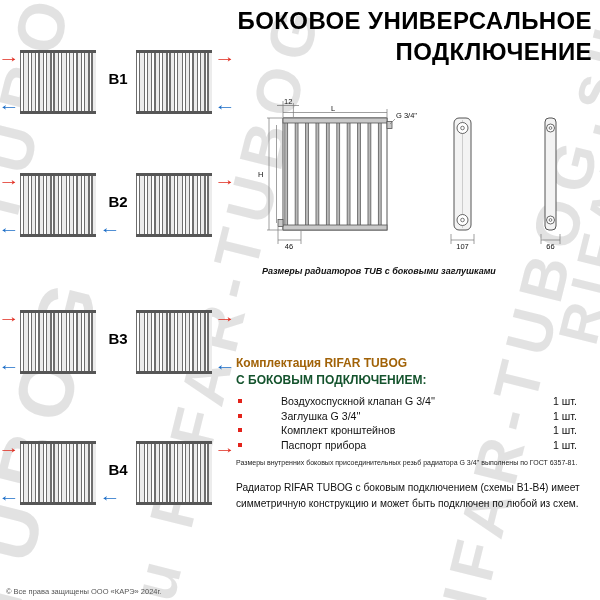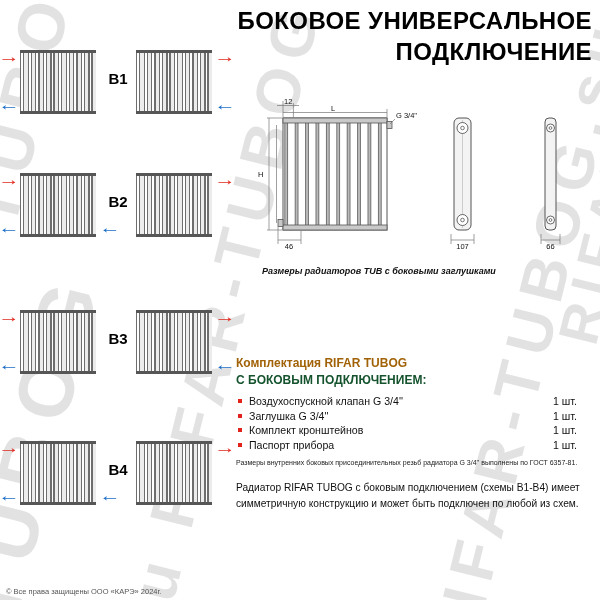--- a/index.html
+++ b/index.html
@@ -47,21 +47,21 @@
   .a-mb { left:98px; top:48px; }
   
   .drawing { position:absolute; left:255px; top:98px; }
   .cap { position:absolute; left:262px; top:266px; font-size:9px; font-style:italic; color:#111;font-weight:bold; }
   
   .equipment { position:absolute; left:236px; top:356px; width:357px; }
   .eq-h1 { font-size:12px; font-weight:bold; color:#a16207; }
   .eq-h2 { font-size:12px; font-weight:bold; color:#14532d; margin:3px 0 7px; }
   .eq-row { display:flex; align-items:center; height:14.5px; font-size:10.6px; }
   .eq-bullet { width:4px; height:4px; background:#e3231b; margin:0 7px 0 2px; flex:none; }
-  .eq-name { flex:1; }
+  .eq-name { flex:1;margin-left:32px; }
   .eq-qty { margin-right:16px; }
   .eq-note { font-size:7px; color:#222; margin-top:7px; white-space:nowrap; }
   
   .description { position:absolute; left:236px; top:480px; width:362px; font-size:10.2px; line-height:1.55; color:#111; }
   .description p { margin:0 0 7px; }
   .min { font-weight:bold; font-size:9.4px; white-space:nowrap; }
   
   .footer { position:absolute; left:6px; top:587px; font-size:7.5px; color:#555; }
 </style>
 </head>

